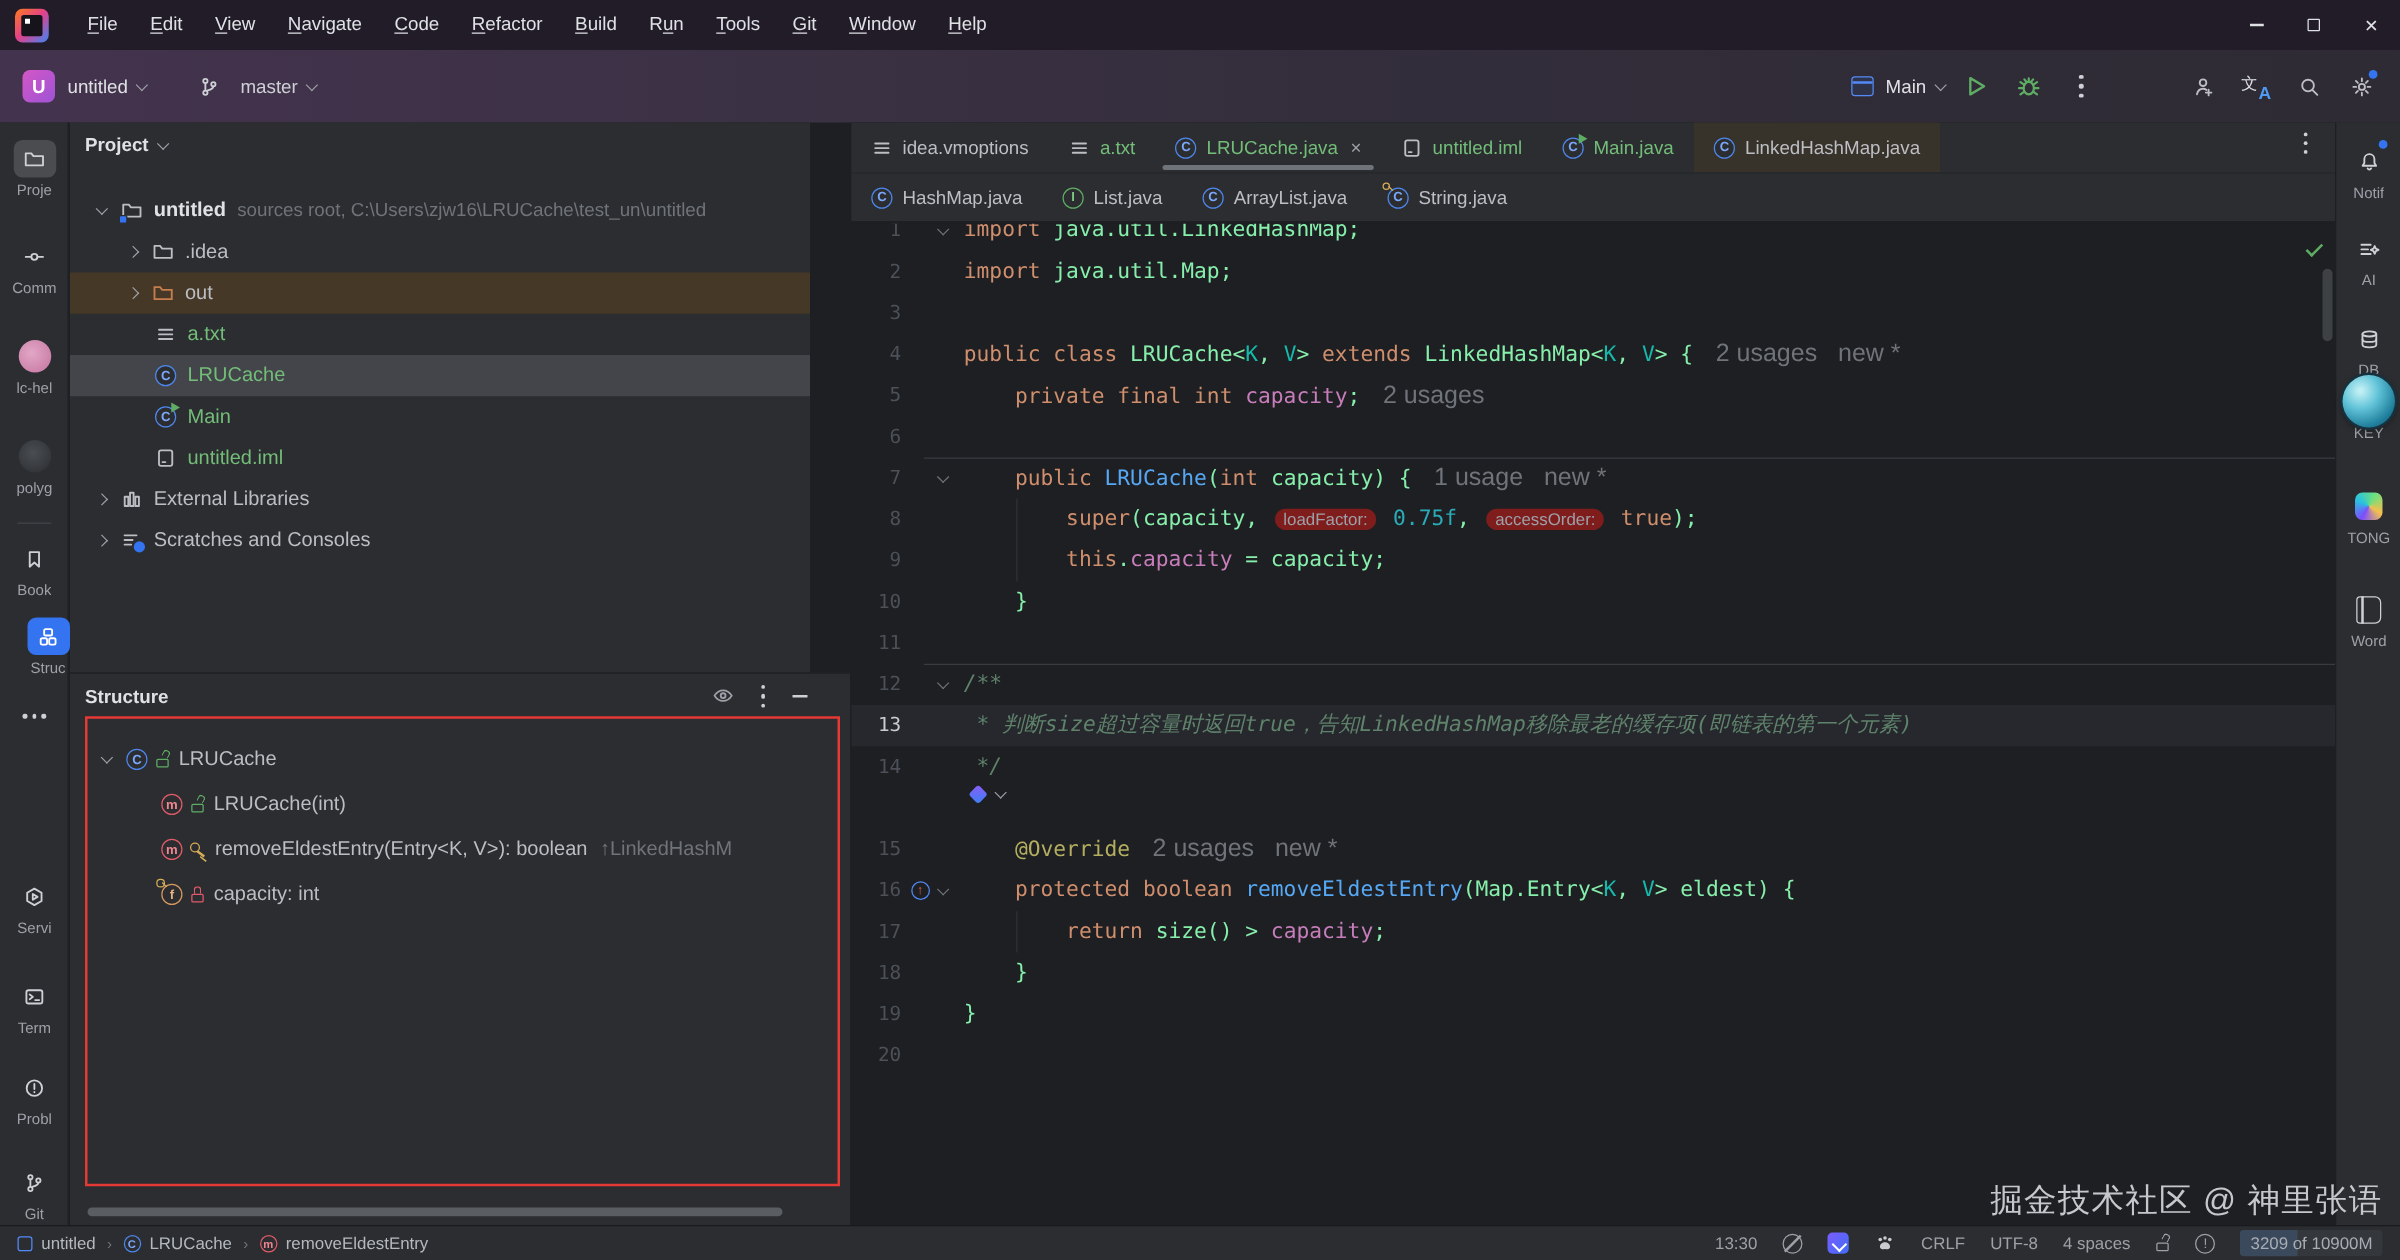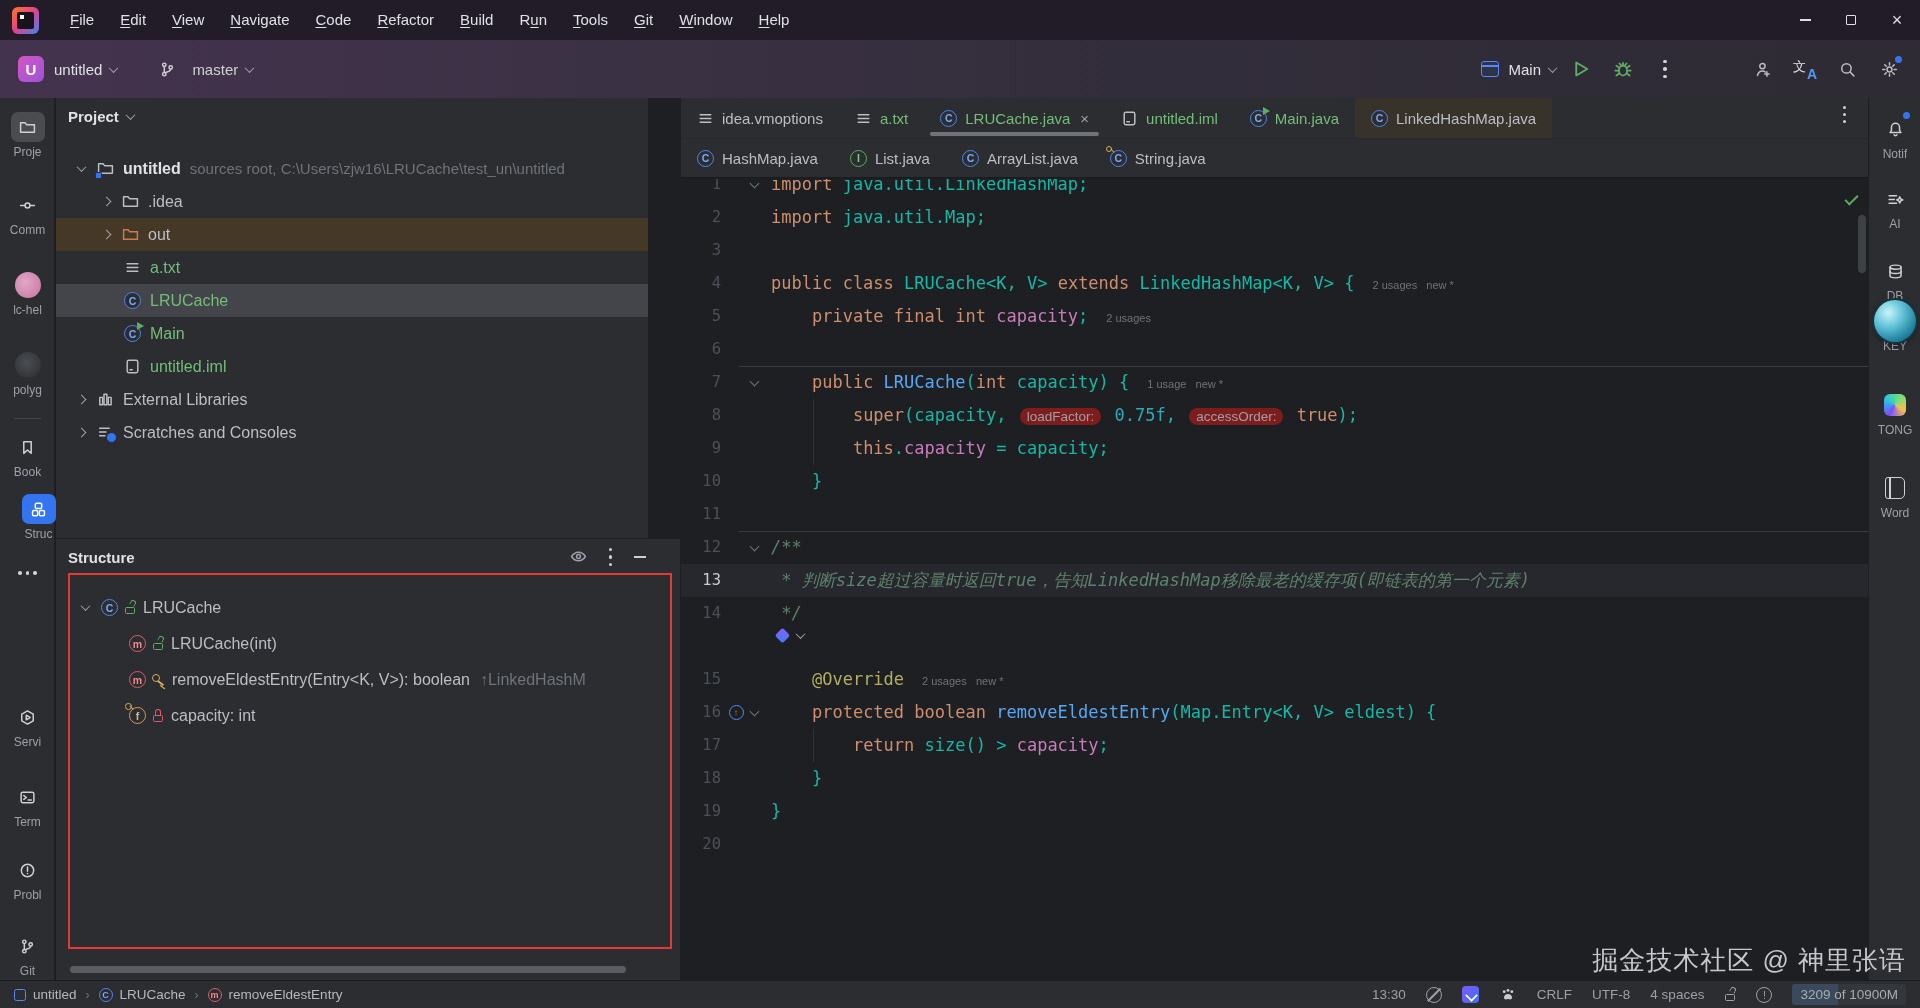--- a/index.html
+++ b/index.html
@@ -141,26 +141,26 @@
   .cl.caret { background:#26282E; }
   .cl.sep::before { content:""; position:absolute; left:58px; right:0; top:0; height:1px; background:#393B40; }
   .ln { width:46px; text-align:right; padding-right:6px; color:#4B5059; font-size:15.5px;
     font-family:"DejaVu Sans Mono",monospace; flex:none; }
   .cl.caret .ln { color:#C9CCD3; }
   .gi { width:18px; flex:none; display:flex; align-items:center; justify-content:center; }
   .gf { width:18px; flex:none; display:flex; align-items:center; justify-content:center; }
   .fold { width:7px; height:7px; border-right:1.6px solid #6F737A; border-bottom:1.6px solid #6F737A;
     transform:rotate(45deg); margin-top:-3px; }
   .ct { white-space:pre; margin-left:8px; }
-  .tk-k{color:#CF8E6D} .tk-d{color:#14b8a6} .tk-m{color:#56A8F5} .tk-f{color:#C77DBB}
+  .tk-k{color:#CF8E6D} .tk-d{color:#86efac} .tk-m{color:#56A8F5} .tk-f{color:#C77DBB}
   .tk-n2{color:#2AACB8} .tk-t{color:#16BAAC} .tk-a{color:#B3AE60}
   .tk-c{color:#5F826B; font-style:italic}
   .tk-chip { background:#7f1d1d; color:#9DA0A8; border-radius:9px; padding:1px 7px;
     font-size:13.5px; font-family:"Liberation Sans",sans-serif; font-style:normal; margin:0 3px; }
-  .hint { color:#6F737A; font-size:11px; font-family:"Liberation Sans",sans-serif;
+  .hint { color:#6F737A; font-size:20px; font-family:"Liberation Sans",sans-serif;
     margin-left:18px; white-space:pre; }
   .ovr { width:15px; height:15px; border-radius:50%; border:1.5px solid #548AF7; color:#E3604B;
     font-size:10px; display:flex; align-items:center; justify-content:center;
     font-family:"Liberation Sans",sans-serif; }
   .ai-inlay { display:flex; align-items:center; gap:9px; margin-left:6px; }
   .ai-diamond { width:11px; height:11px; transform:rotate(45deg); border-radius:2.5px;
     background:linear-gradient(135deg,#8A5CF6,#3B82F6); }
   .indent-guide { position:absolute; width:1px; background:#2F3237; left:132px; }
   #insp-check { position:absolute; right:10px; top:16px; width:13px; height:7px;
     border-left:2.2px solid #5FAD65; border-bottom:2.2px solid #5FAD65; transform:rotate(-45deg); }

